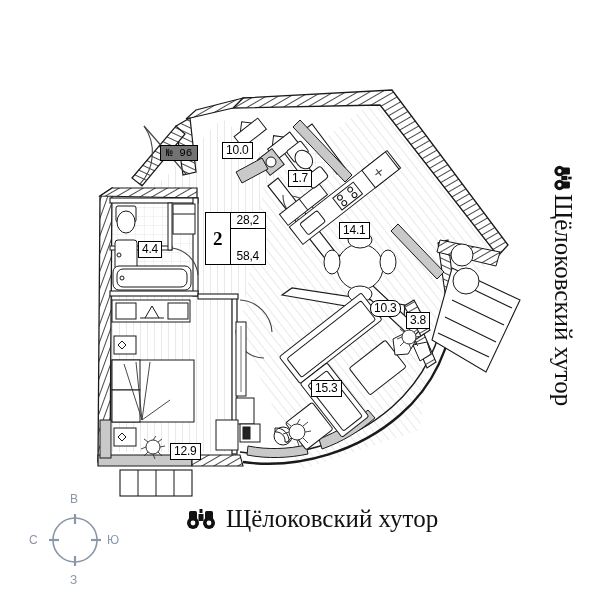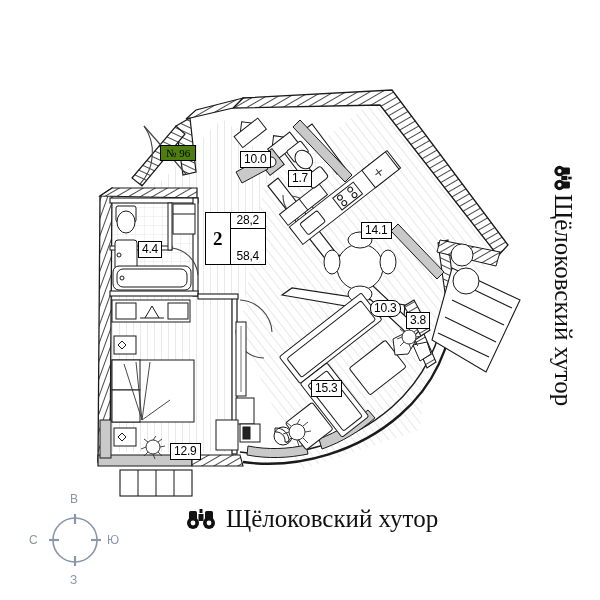--- a/index.html
+++ b/index.html
@@ -37,27 +37,27 @@
     font-family: "Liberation Sans", sans-serif;
     font-size: 12px;
     line-height: 13px;
     padding: 1px 3px 1px 3px;
     white-space: nowrap;
     color: #000;
     letter-spacing: -0.2px;
   }
   .flat-no {
     position: absolute;
-    background: #4d7c0f;
+    background: #737373;
     border: 1.4px solid #000;
     font-size: 11px;
     line-height: 12px;
     padding: 1px 5px;
     white-space: nowrap;
-    font-family: Liberation Serif, serif;
+    font-family: Liberation Mono, monospace;
   }
   
   .info-box {
     position: absolute;
     left: 205px;
     top: 212px;
     display: flex;
     border: 1.6px solid #000;
     background: #fff;
     align-items: stretch;
@@ -410,24 +410,24 @@
   <div class="flat-no" style="left:160px; top:145px;">№ 96</div>
 
   <div class="info-box">
     <div class="rooms">2</div>
     <div class="areas">
       <div>28,2</div>
       <div>58,4</div>
     </div>
   </div>
 
-  <div class="area-label" style="left:240px; top:142px;margin-top:9px;">10.0</div>
+  <div class="area-label" style="left:222px; top:142px;">10.0</div>
   <div class="area-label" style="left:288px; top:170px;">1.7</div>
   <div class="area-label" style="left:138px; top:241px;">4.4</div>
-  <div class="area-label" style="left:361px; top:222px;">14.1</div>
+  <div class="area-label" style="left:339px; top:222px;">14.1</div>
   <div class="area-label" style="left:370px; top:300px;border-radius:8px;">10.3</div>
   <div class="area-label" style="left:406px; top:312px;">3.8</div>
   <div class="area-label" style="left:311px; top:380px;">15.3</div>
   <div class="area-label" style="left:170px; top:443px;">12.9</div>
 
   <div class="brand-bottom">
     <svg class="binoc-icon" width="30" height="22" viewBox="0 0 30 22">
       <circle cx="7" cy="15" r="6" fill="#111"></circle>
       <circle cx="23" cy="15" r="6" fill="#111"></circle>
       <circle cx="7" cy="15" r="2.4" fill="#fff"></circle>

